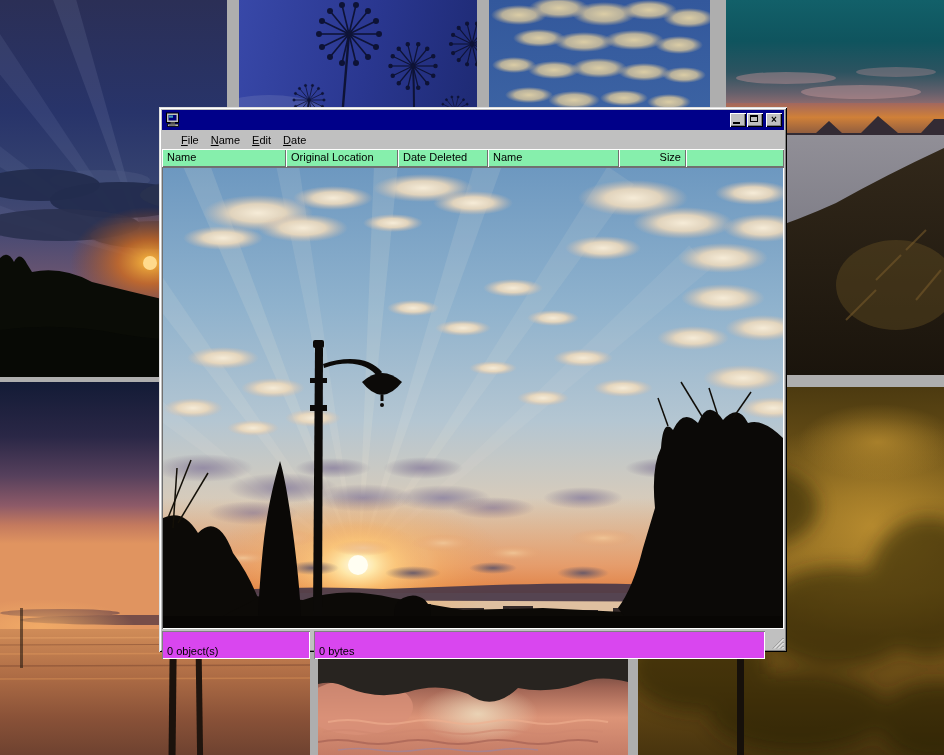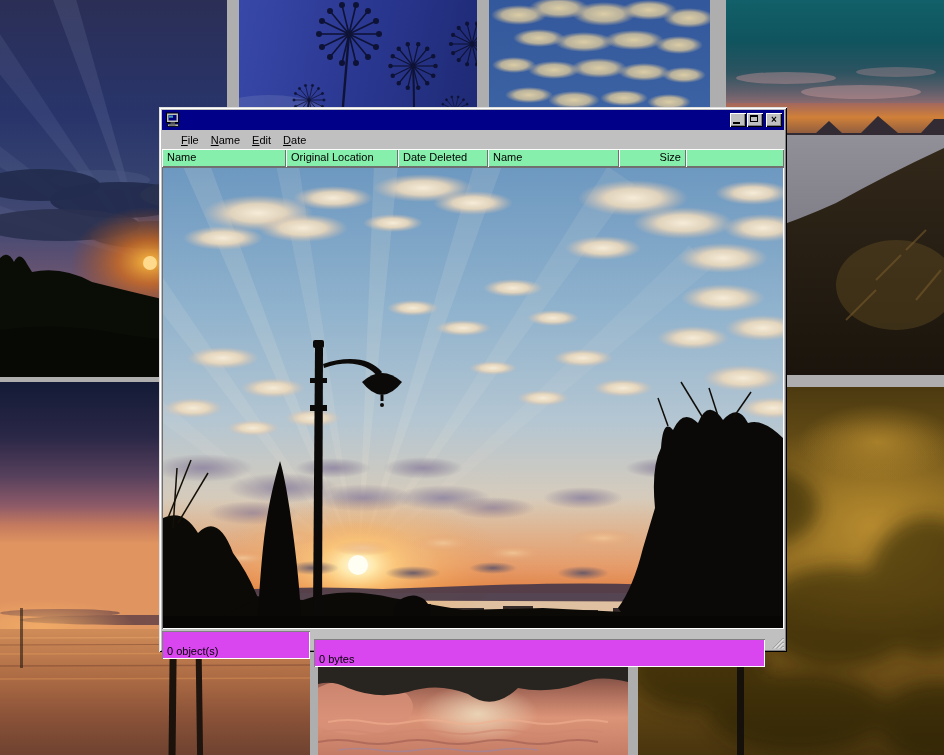--- a/index.html
+++ b/index.html
@@ -59,21 +59,21 @@
   .statusbar{
     height:18px;flex:0 0 18px;margin-top:2px;display:flex;
     font-size:11px;color:#000;position:relative;
   }
   .spanel{
     box-sizing:border-box;padding:14px 5px;background:#d946ef;
     box-shadow: inset 1px 1px 0 #808080, inset -1px -1px 0 #fff;
     white-space:nowrap;overflow:hidden;
   }
   .spanel.p1{width:148px;margin-right:4px;}
-  .spanel.p2{width:451px;margin-top:8px;}
+  .spanel.p2{width:451px;}
   .grip{position:absolute;right:0;bottom:0;width:13px;height:13px;}
 </style>
 </head>
 <body>
 
 <div class="photo" style="left:0;top:0;width:227px;height:377px;">
 <svg width="227" height="377" viewBox="0 0 227 377">
   <defs>
     <linearGradient id="aSky" x1="0" y1="0" x2="0" y2="1">
       <stop offset="0" stop-color="#2b2f56"></stop>

